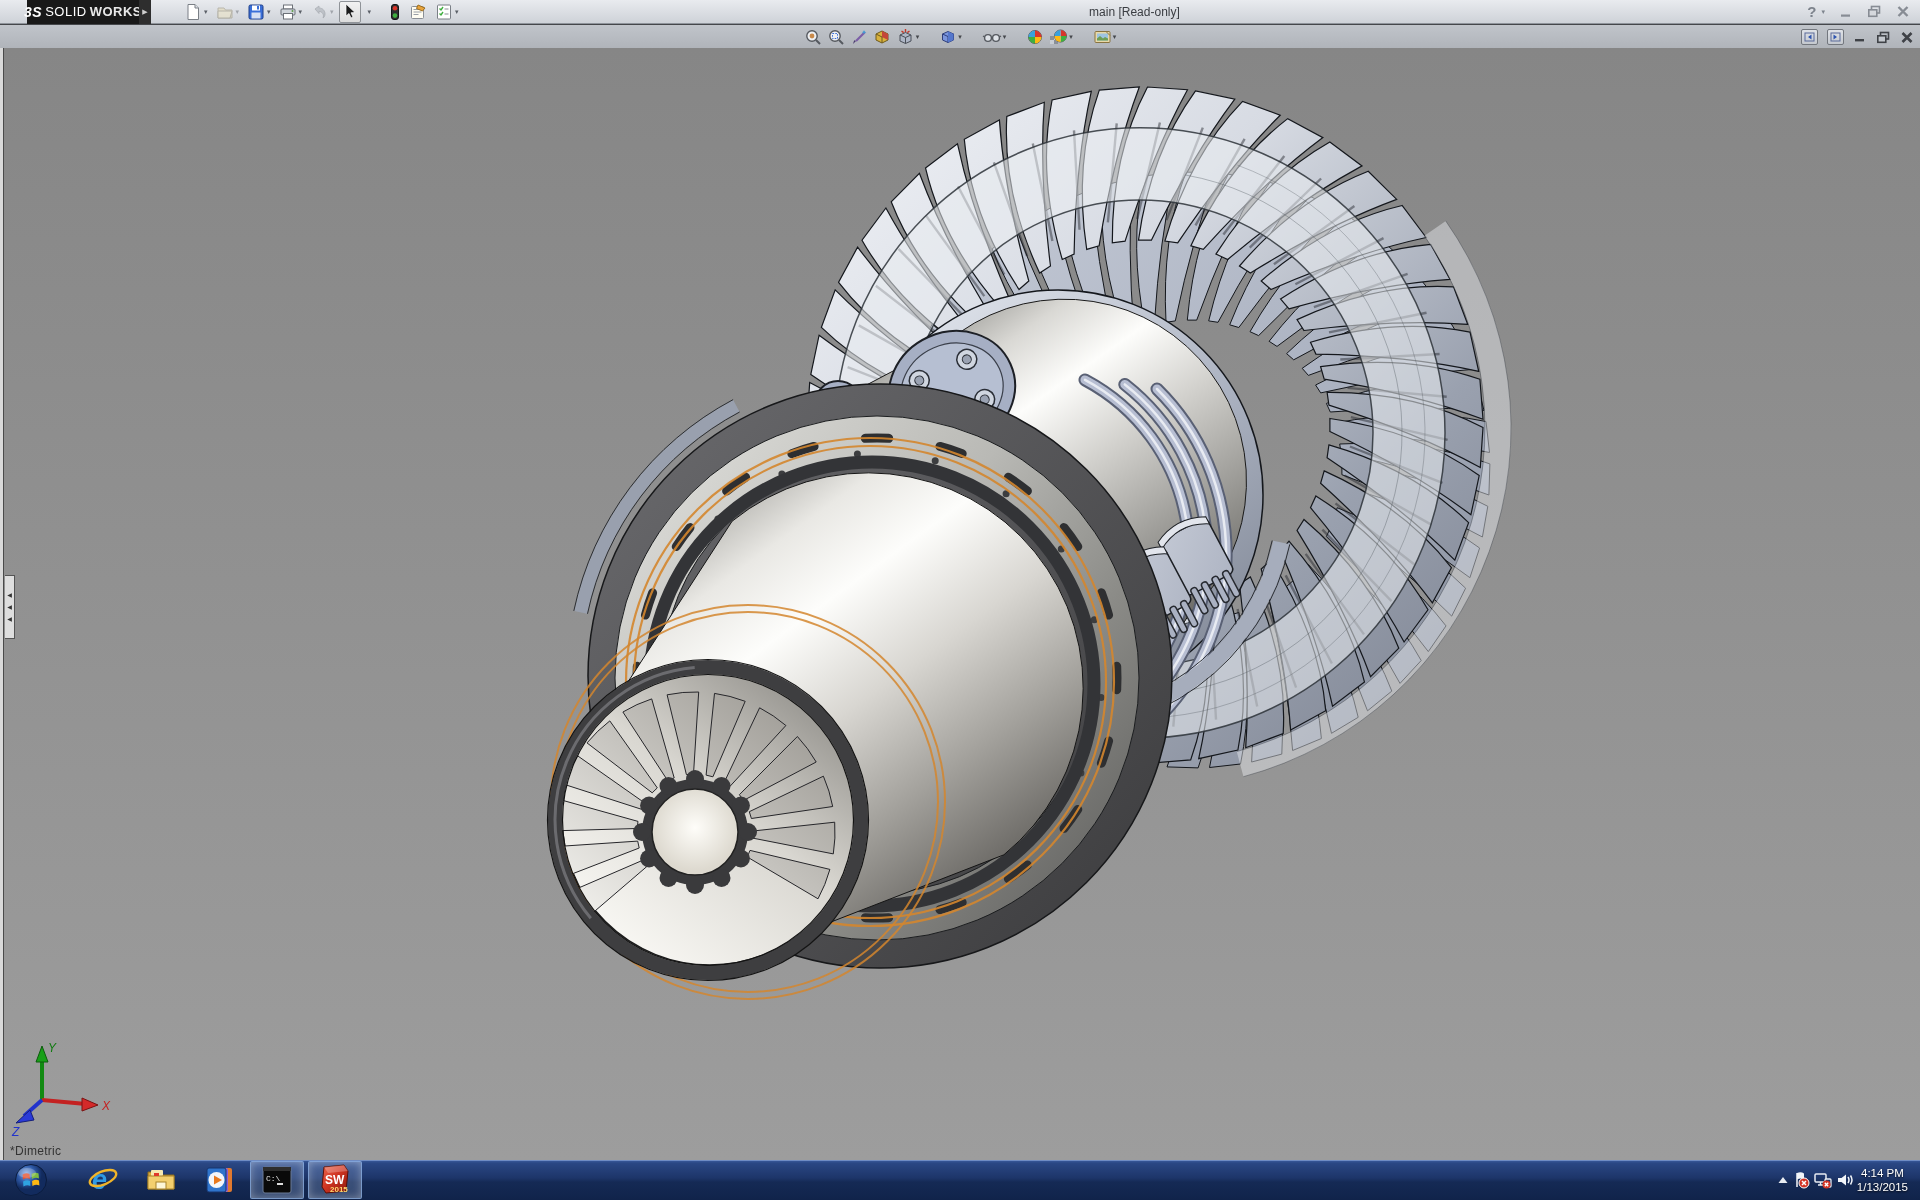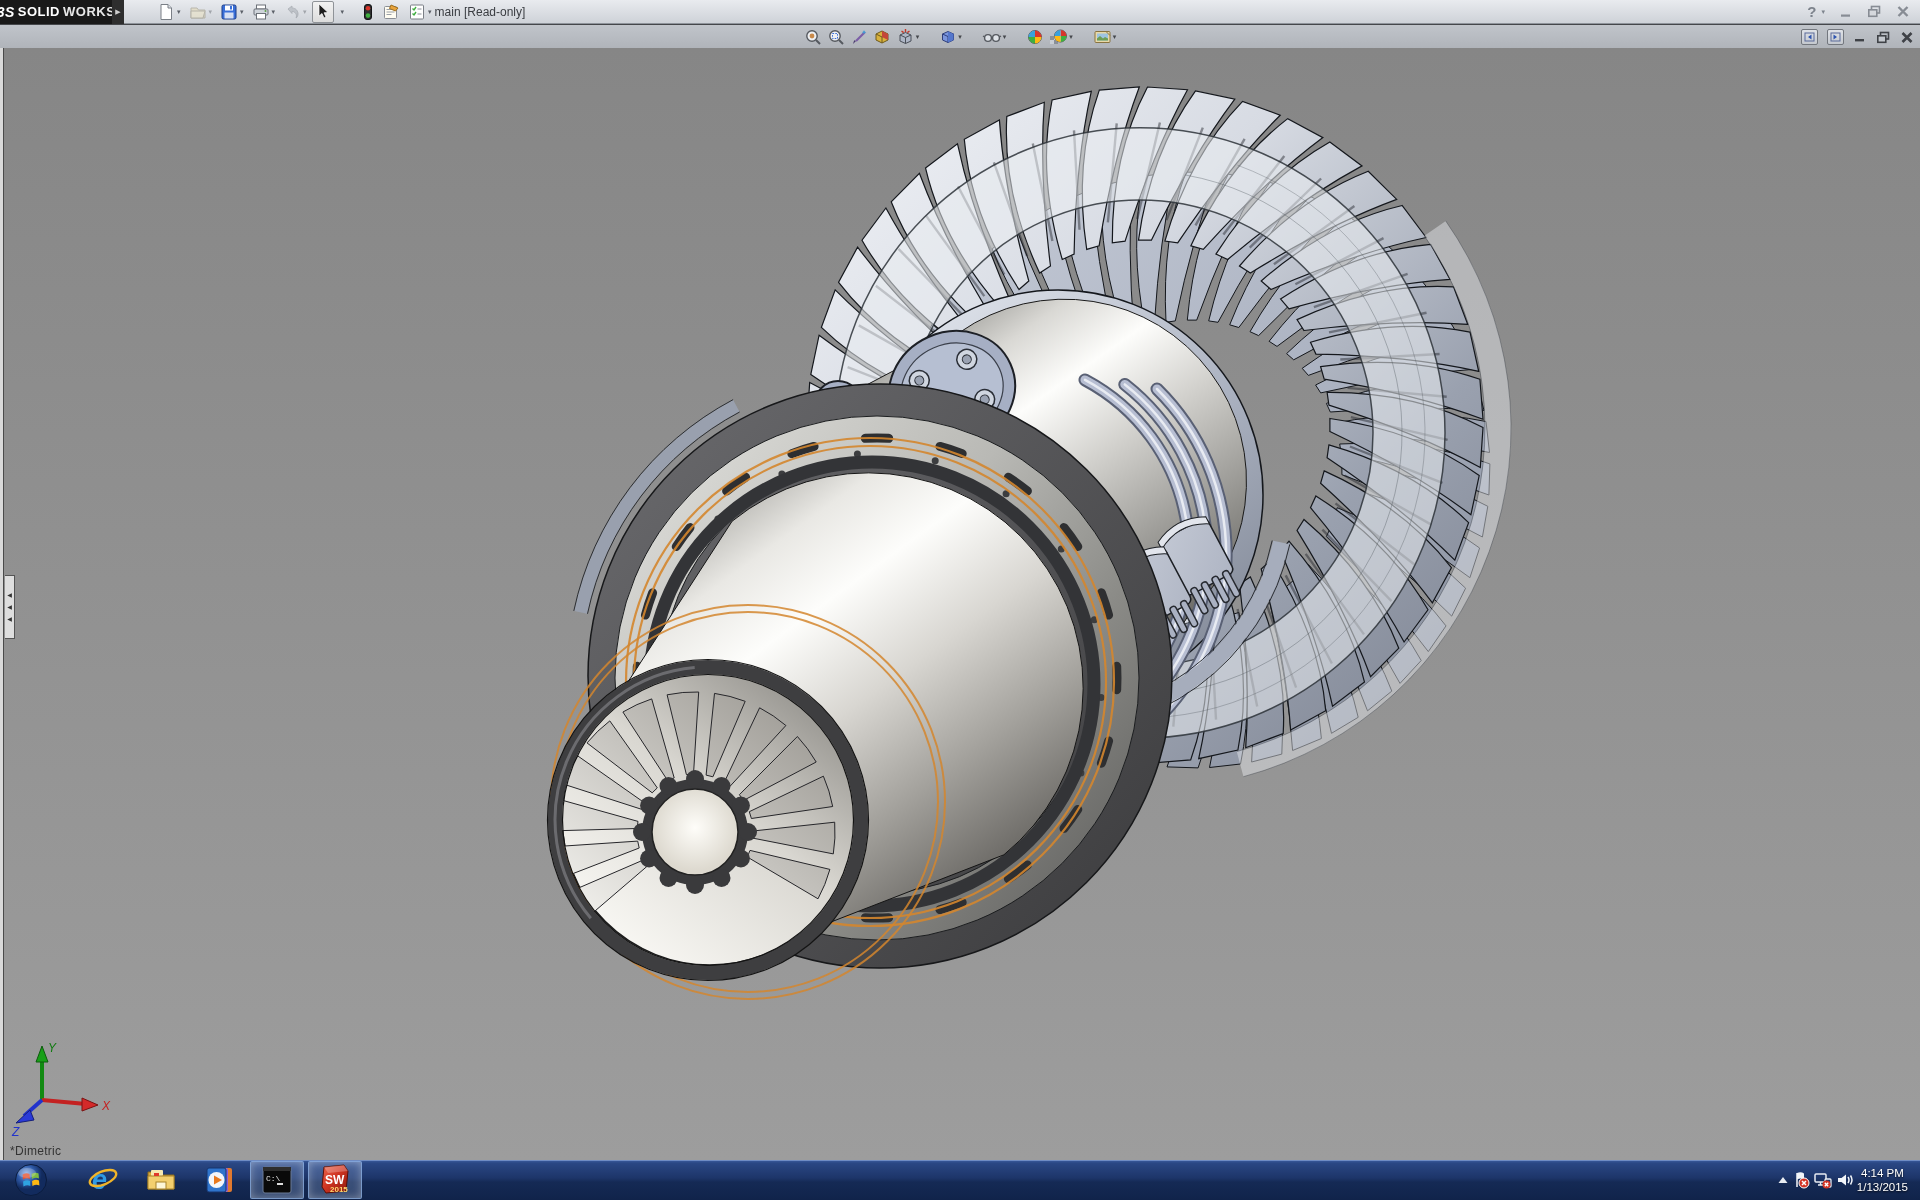--- a/index.html
+++ b/index.html
@@ -1,33 +1,33 @@
 <!DOCTYPE html>
 <html><head>
 <meta charset="utf-8">
 <style>
   *{margin:0;padding:0;box-sizing:border-box;}
   html,body{width:1920px;height:1200px;overflow:hidden;font-family:"Liberation Sans",sans-serif;background:#000;}
   .app{width:1920px;height:1200px;display:flex;flex-direction:column;}
 
   
   .titlebar{height:24px;background:linear-gradient(#e9ebef,#ced2d8);border-bottom:1px solid #8f949b;display:flex;align-items:center;flex:0 0 24px;}
-  .logo{width:112px;height:24px;background:#191919;color:#fff;display:flex;align-items:center;justify-content:center;gap:3px;font-size:13px;letter-spacing:.5px;}
+  .logo{width:112px;height:24px;background:#191919;color:#fff;display:flex;align-items:center;justify-content:center;gap:3px;font-size:13px;letter-spacing:.5px;margin-left:27px;}
   .logo .mark{font-style:italic;font-weight:bold;font-size:14px;}
-  .logo .solid{font-weight:bold;}
+  .logo .solid{font-weight:normal;}
   .logo .works{font-weight:700;color:#e8e8e8;}
   .logo-tab{width:12px;height:24px;background:#2e2e2e;color:#cfcfcf;font-size:7px;display:flex;align-items:center;justify-content:center;}
   .tbar{display:flex;align-items:center;gap:2px;margin-left:30px;}
   .tbi{display:flex;align-items:center;height:22px;padding:0 2px;border:1px solid transparent;border-radius:2px;}
   .tbi svg{display:block;}
   .tbi .dd{font-size:7px;color:#5a5f66;margin-left:2px;}
   .tbi.gray{opacity:.45;}
   .tbi.pressed{background:linear-gradient(#f2f2f2,#dcdcdc);border:1px solid #8f9398;}
   .gap8{width:8px;}
-  .doc-title{flex:1;text-align:left;font-size:12px;color:#3a3d42;}
+  .doc-title{flex:1;text-align:center;font-size:12px;color:#3a3d42;}
   .winctl{display:flex;align-items:center;gap:14px;margin-right:10px;}
   .help{font-size:15px;font-weight:bold;color:#7d838c;}
   .winctl .dd{font-size:7px;color:#7d838c;margin-left:-9px;}
   .glyph{display:block;}
 
   
   .menurow{height:24px;background:linear-gradient(#c0c4ca,#b0b4ba);border-top:1px solid #45474b;display:flex;align-items:center;justify-content:center;position:relative;flex:0 0 24px;}
   .hu{display:flex;align-items:center;gap:3px;}
   .hui{display:flex;align-items:center;height:20px;padding:0 1px;}
   .hui .dd{font-size:7px;color:#44474c;margin-left:1px;}

